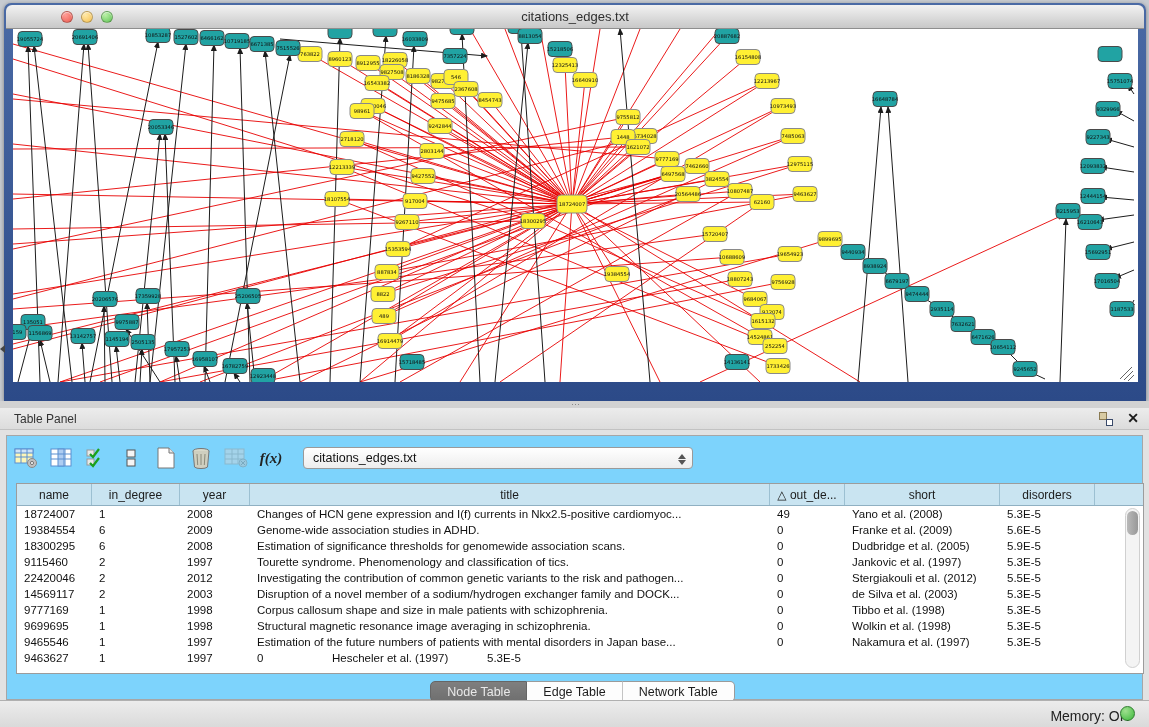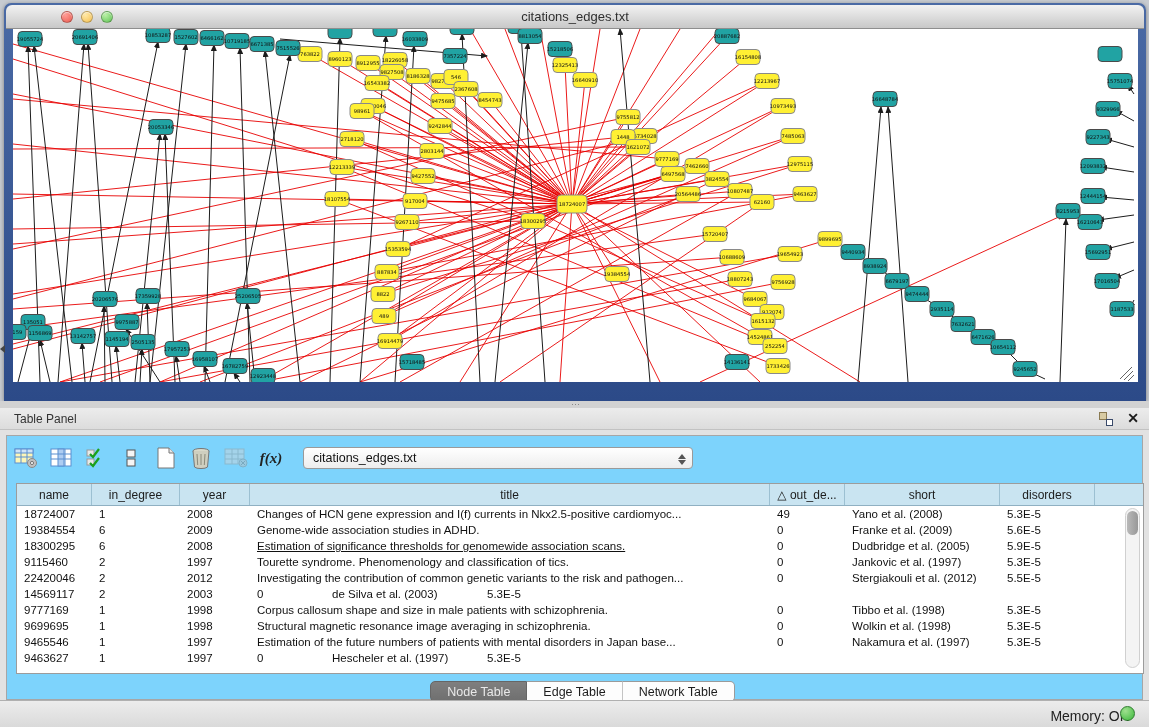--- a/index.html
+++ b/index.html
@@ -834,21 +834,21 @@
             <div class="cell" style="width: 70px;">2009</div>
             <div class="cell" style="width: 520px;">Genome-wide association studies in ADHD.</div>
             <div class="cell" style="width: 75px;">0</div>
             <div class="cell" style="width: 155px;">Franke et al. (2009)</div>
             <div class="cell" style="width: 95px;">5.6E-5</div>
           </div>
           <div class="grid-row">
             <div class="cell" style="width: 75px;">18300295</div>
             <div class="cell" style="width: 88px;">6</div>
             <div class="cell" style="width: 70px;">2008</div>
-            <div class="cell" style="width: 520px; text-decoration: underline;">Estimation of significance thresholds for genomewide association scans.</div>
+            <div class="cell" style="width: 520px;">Estimation of significance thresholds for genomewide association scans.</div>
             <div class="cell" style="width: 75px;">0</div>
             <div class="cell" style="width: 155px;">Dudbridge et al. (2005)</div>
             <div class="cell" style="width: 95px;">5.9E-5</div>
           </div>
           <div class="grid-row">
             <div class="cell" style="width: 75px;">9115460</div>
             <div class="cell" style="width: 88px;">2</div>
             <div class="cell" style="width: 70px;">1997</div>
             <div class="cell" style="width: 520px;">Tourette syndrome. Phenomenology and classification of tics.</div>
             <div class="cell" style="width: 75px;">0</div>
@@ -861,20 +861,21 @@
             <div class="cell" style="width: 70px;">2012</div>
             <div class="cell" style="width: 520px;">Investigating the contribution of common genetic variants to the risk and pathogen...</div>
             <div class="cell" style="width: 75px;">0</div>
             <div class="cell" style="width: 155px;">Stergiakouli et al. (2012)</div>
             <div class="cell" style="width: 95px;">5.5E-5</div>
           </div>
           <div class="grid-row">
             <div class="cell" style="width: 75px;">14569117</div>
             <div class="cell" style="width: 88px;">2</div>
             <div class="cell" style="width: 70px;">2003</div>
+            <div class="cell" style="width: 520px;">Disruption of a novel member of a sodium/hydrogen exchanger family and DOCK...</div>
             <div class="cell" style="width: 75px;">0</div>
             <div class="cell" style="width: 155px;">de Silva et al. (2003)</div>
             <div class="cell" style="width: 95px;">5.3E-5</div>
           </div>
           <div class="grid-row">
             <div class="cell" style="width: 75px;">9777169</div>
             <div class="cell" style="width: 88px;">1</div>
             <div class="cell" style="width: 70px;">1998</div>
             <div class="cell" style="width: 520px;">Corpus callosum shape and size in male patients with schizophrenia.</div>
             <div class="cell" style="width: 75px;">0</div>

